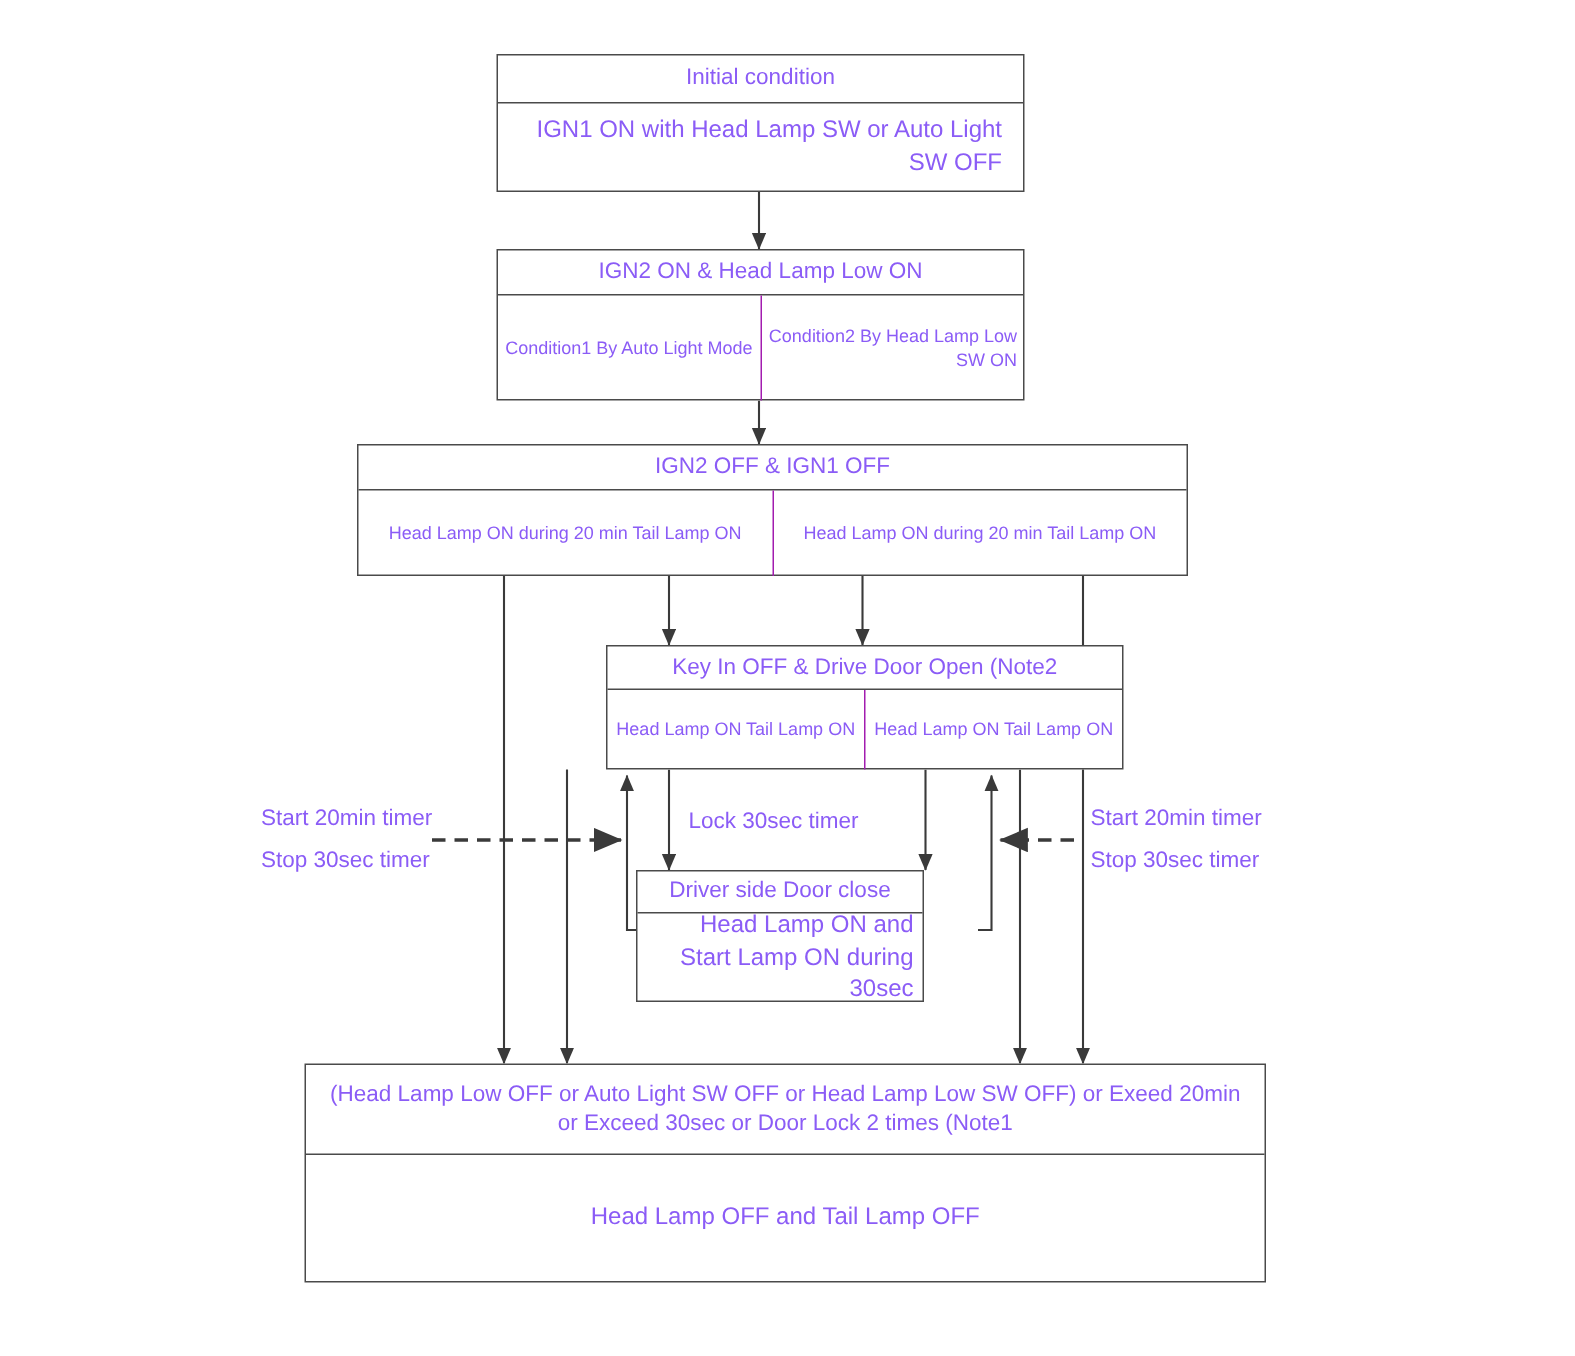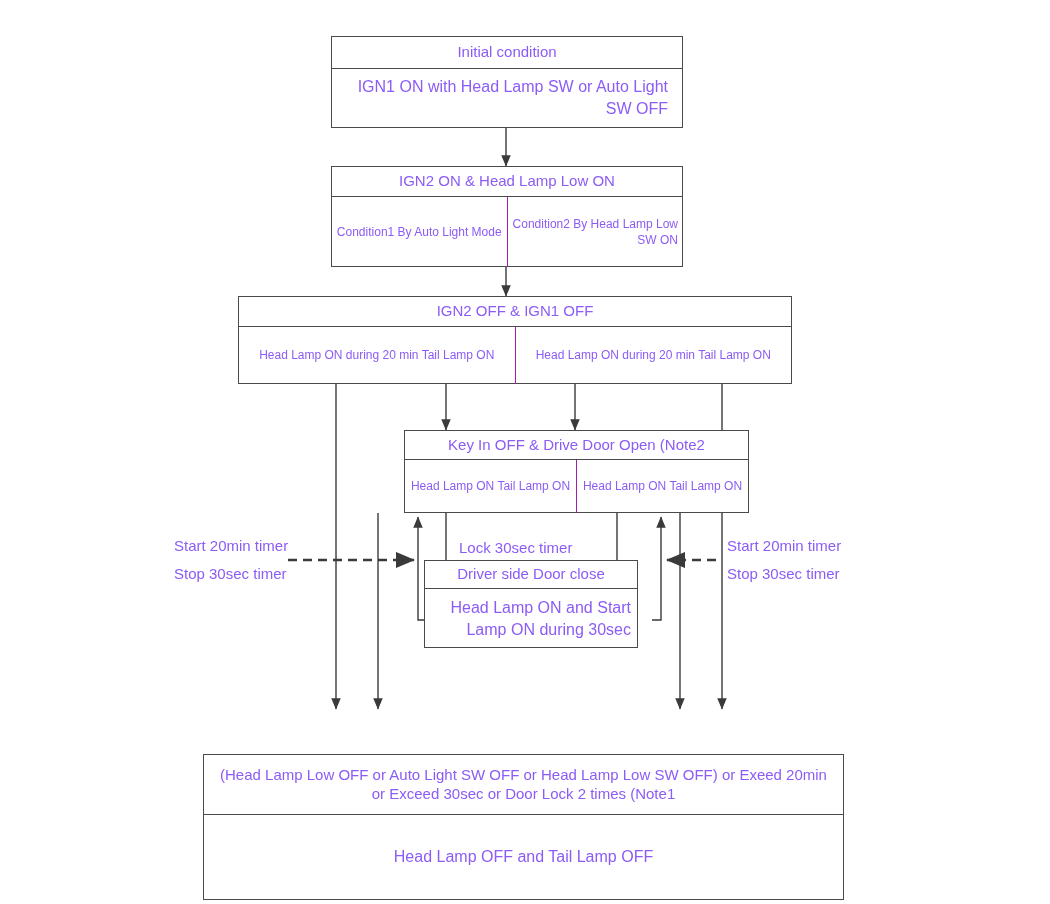--- a/index.html
+++ b/index.html
@@ -151,26 +151,26 @@
   <div class="box" style="left:356px; top:430px; width:345px; height:83px;margin-left:48px;">
     <div class="box-head" style="height:29px;">Key In OFF &amp; Drive Door Open (Note2</div>
     <div style="height:53px;">
       <div class="split">
         <div class="cell">Head Lamp ON Tail Lamp ON</div>
         <div class="cell">Head Lamp ON Tail Lamp ON</div>
       </div>
     </div>
   </div>
 
-  <div class="box" style="left:424px; top:560px; width:214px; height:88px;">
+  <div class="box" style="left:424px; top:580px; width:192px; height:88px;">
     <div class="box-head" style="height:28px;">Driver side Door close</div>
     <div class="box-body" style="height:59px; padding:0 6px;">Head Lamp ON and Start Lamp ON during 30sec</div>
   </div>
 
-  <div class="box" style="left:203px; top:709px; width:641px; height:146px;margin-top:45px;">
+  <div class="box" style="left:203px; top:709px; width:641px; height:146px;">
     <div class="box-head" style="height:60px; padding:0 10px; white-space:normal;">(Head Lamp Low OFF or Auto Light SW OFF or Head Lamp Low SW OFF) or Exeed 20min or Exceed 30sec or Door Lock 2 times (Note1</div>
     <div class="box-body" style="height:84px;">Head Lamp OFF and Tail Lamp OFF</div>
   </div>
 
   <div class="label" style="left:174px; top:535px;">Start 20min timer</div>
   <div class="label" style="left:174px; top:563px;">Stop 30sec timer</div>
 
   <div class="label" style="left:727px; top:535px;">Start 20min timer</div>
   <div class="label" style="left:727px; top:563px;">Stop 30sec timer</div>
 

